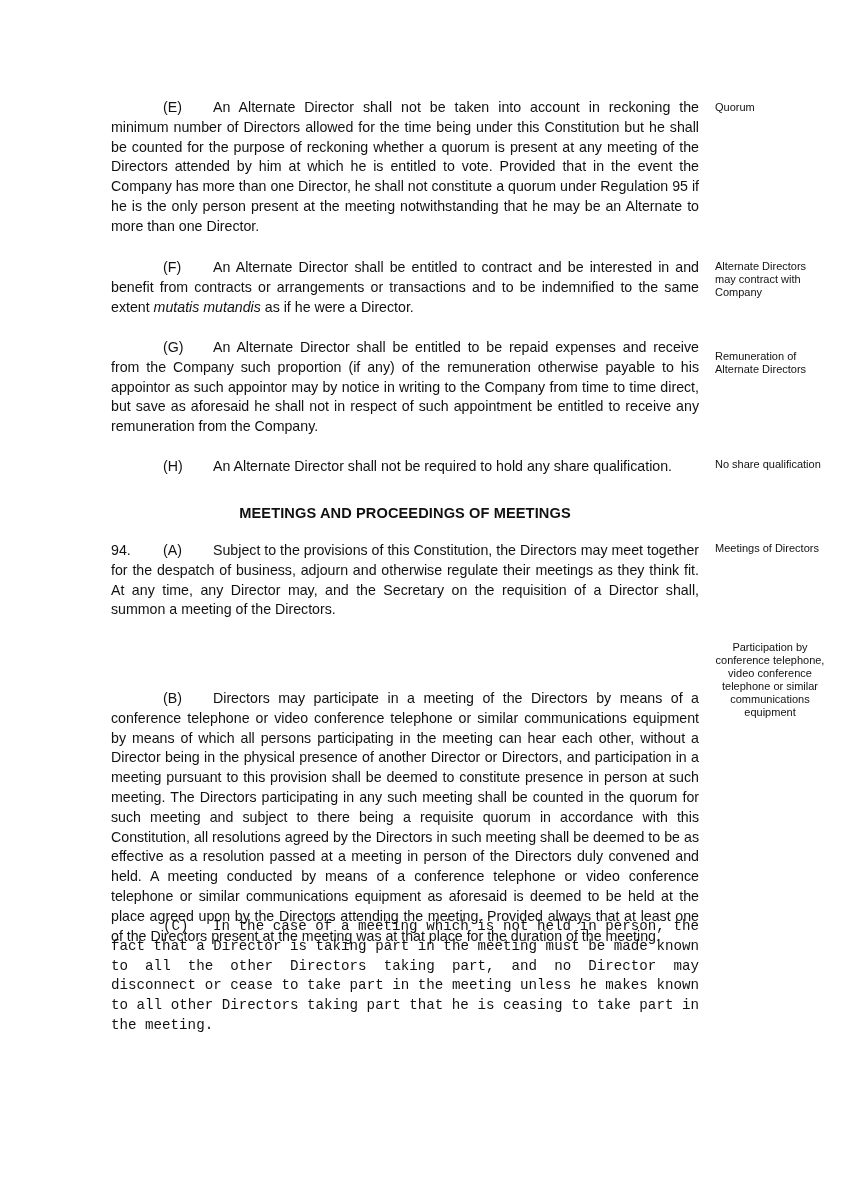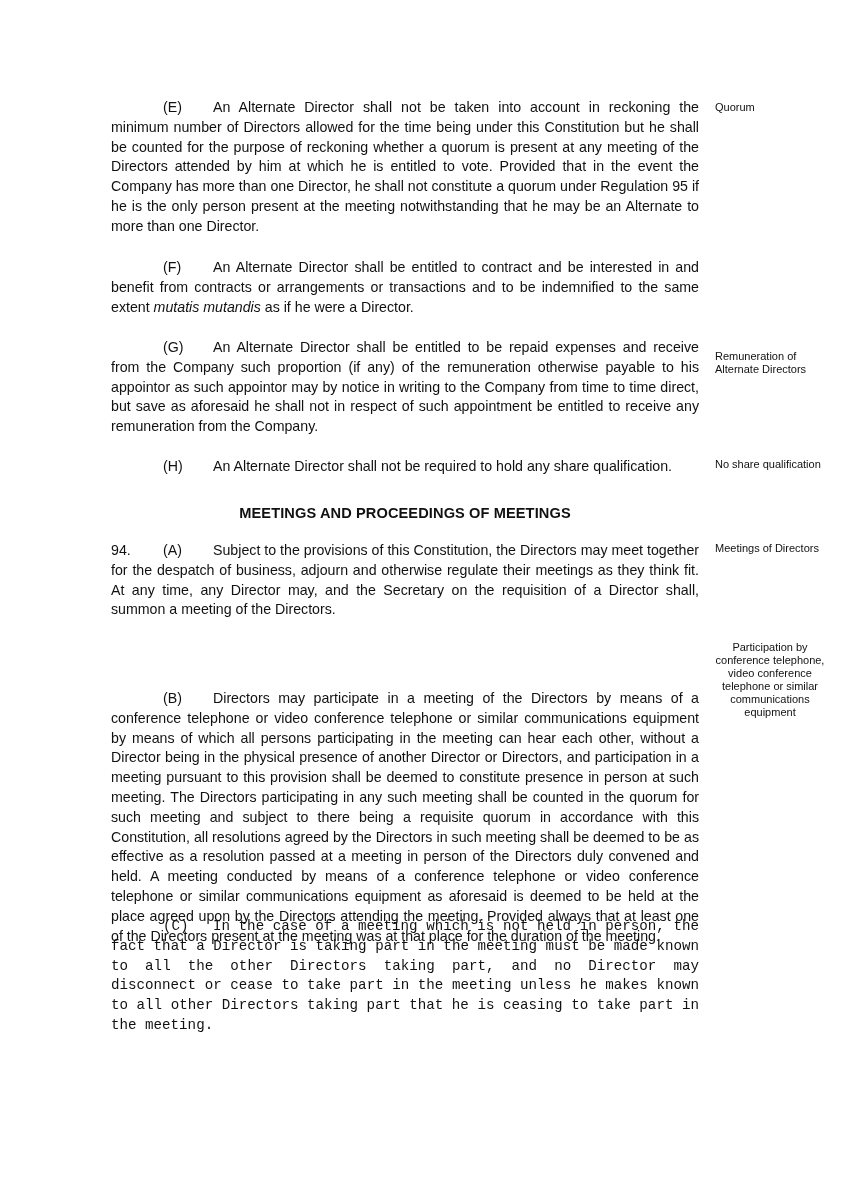--- a/index.html
+++ b/index.html
@@ -24,20 +24,21 @@
 <div class="page">
 
   <div class="para" style="top:98px;">
     <span class="indent"></span><span class="label">(E)</span><span class="text">An Alternate Director shall not be taken into account in reckoning the minimum number of Directors allowed for the time being under this Constitution but he shall be counted for the purpose of reckoning whether a quorum is present at any meeting of the Directors attended by him at which he is entitled to vote.  Provided that in the event the Company has more than one Director, he shall not constitute a quorum under Regulation 95 if he is the only person present at the meeting notwithstanding that he may be an Alternate to more than one Director.</span>
   </div>
   <div class="note" style="top:101px;">Quorum</div>
 
   <div class="para" style="top:258px;">
     <span class="indent"></span><span class="label">(F)</span><span>An Alternate Director shall be entitled to contract and be interested in and benefit from contracts or arrangements or transactions and to be indemnified to the same extent </span><em>mutatis mutandis</em><span> as if he were a Director.</span>
   </div>
+  <div class="note" style="top:260px;">Alternate Directors may contract with Company</div>
 
   <div class="para" style="top:338px;">
     <span class="indent"></span><span class="label">(G)</span><span class="text">An Alternate Director shall be entitled to be repaid expenses and receive from the Company such proportion (if any) of the remuneration otherwise payable to his appointor as such appointor may by notice in writing to the Company from time to time direct, but save as aforesaid he shall not in respect of such appointment be entitled to receive any remuneration from the Company.</span>
   </div>
   <div class="note" style="top:350px;">Remuneration of Alternate Directors</div>
 
   <div class="para" style="top:457px;">
     <span class="indent"></span><span class="label">(H)</span><span class="text">An Alternate Director shall not be required to hold any share qualification.</span>
   </div>
   <div class="note" style="top:458px;">No share qualification</div>

